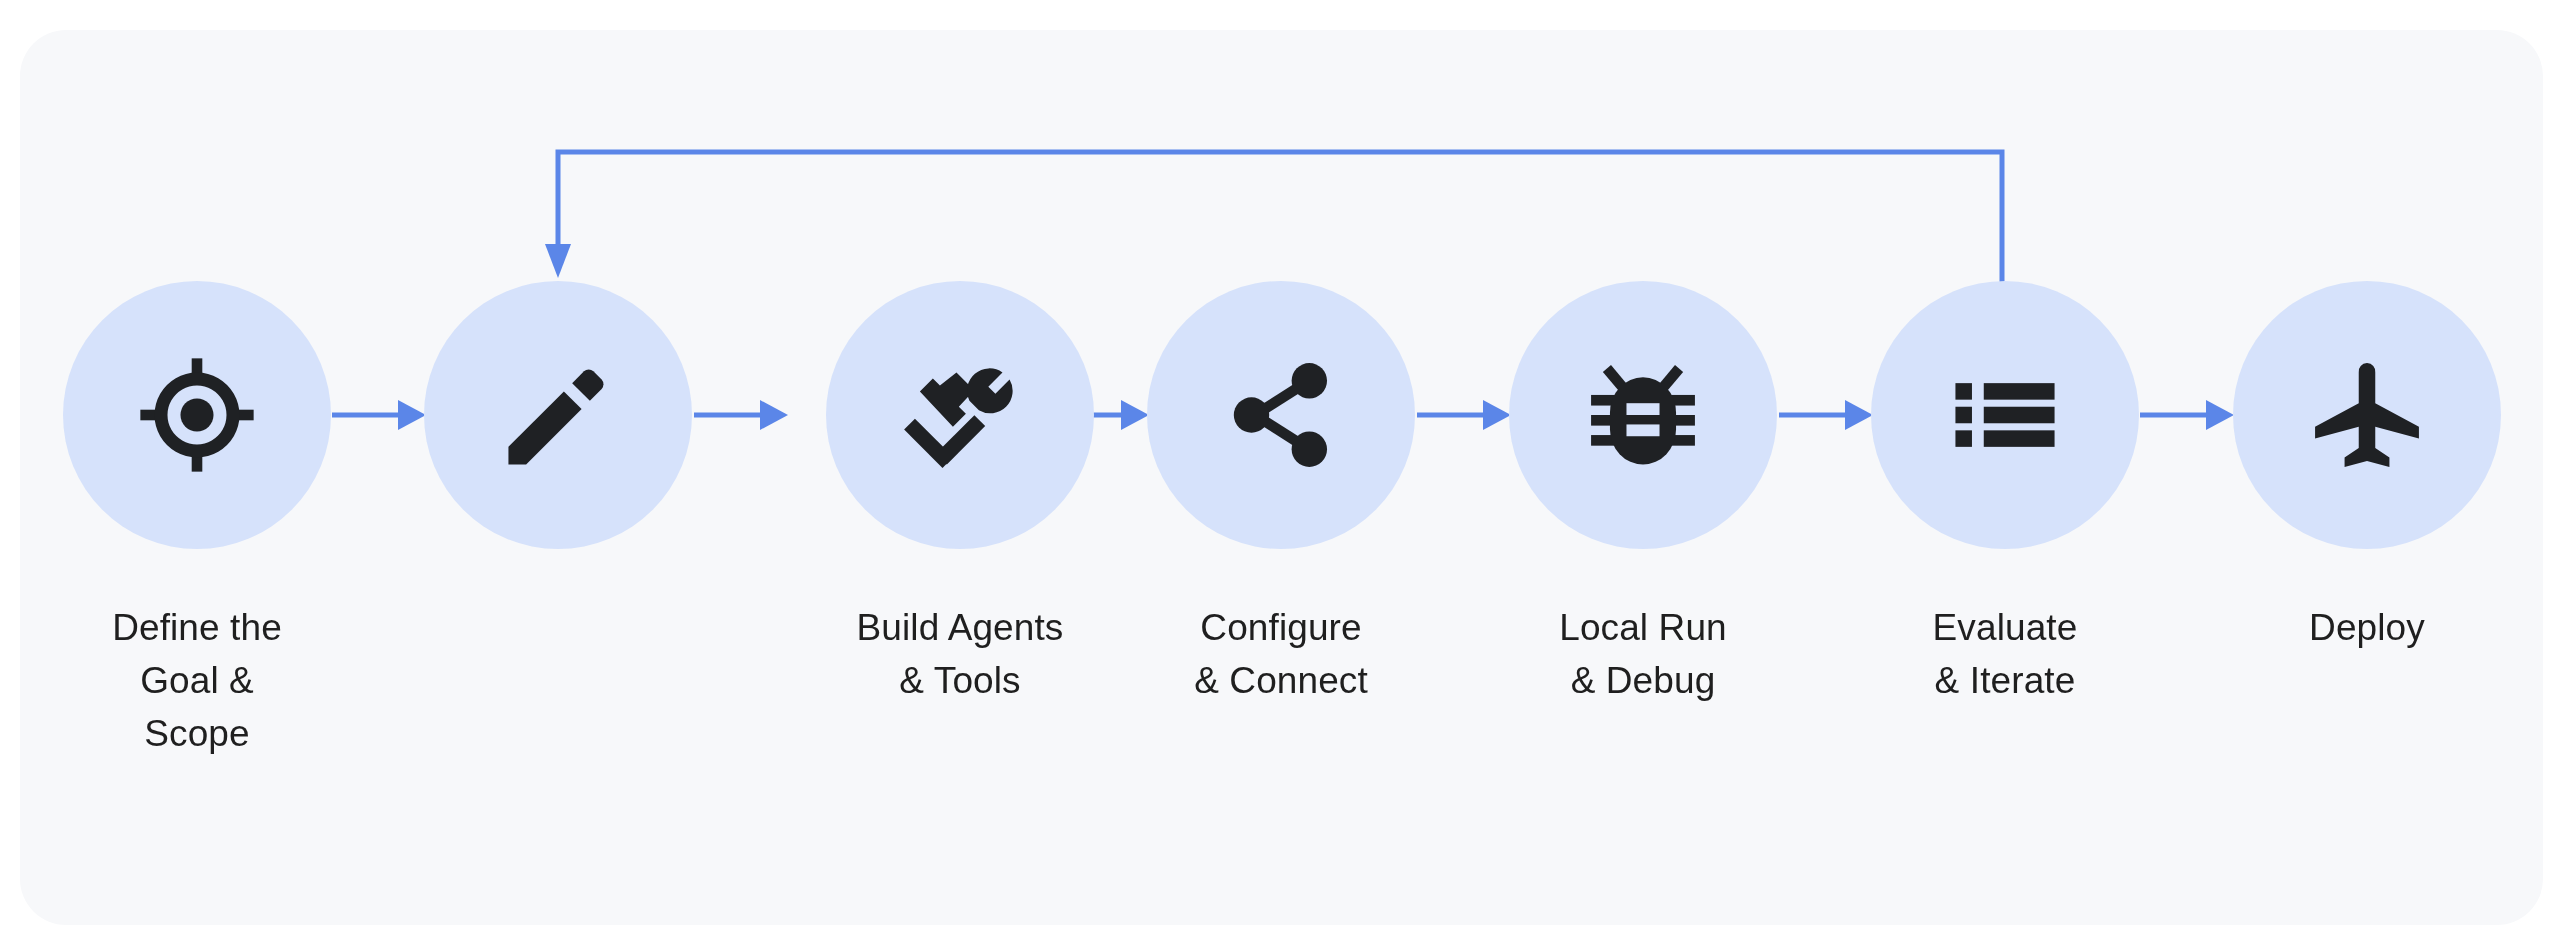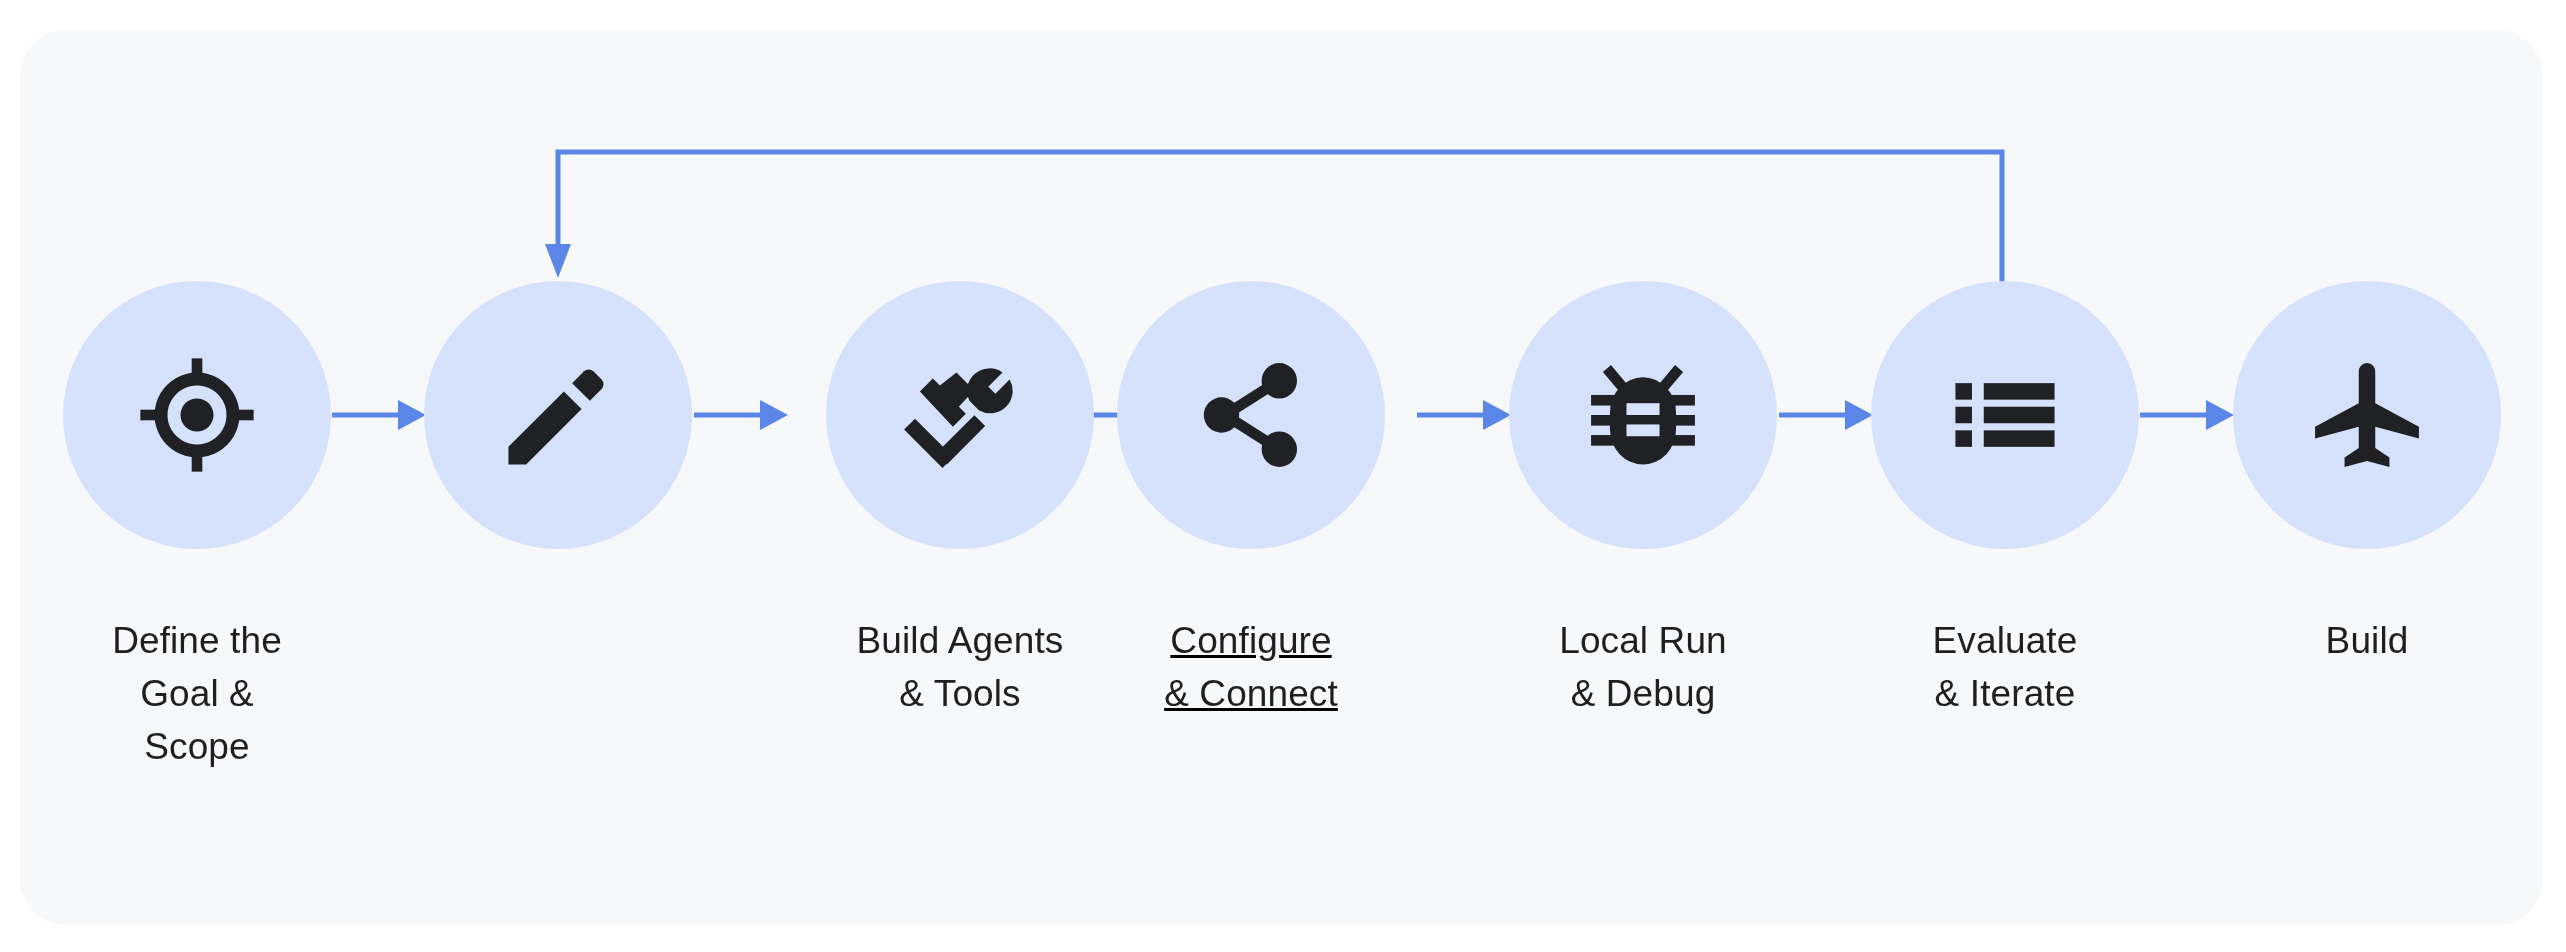--- a/index.html
+++ b/index.html
@@ -59,21 +59,21 @@
 
   .step-icon {
     width: 118px;
     height: 118px;
     display: block;
   }
 
   .step-icon svg { display: block; width: 100%; height: 100%; }
 
   .step-label {
-    margin-top: 65px;
+    margin-top: 52px;
     font-family: "Liberation Sans", sans-serif;
     font-size: 37px;
     line-height: 53px;
     color: #1f1f1f;
     letter-spacing: 0.1px;
     white-space: pre-line;
     font-weight: 400;
   }
 </style>
 </head>
@@ -171,21 +171,21 @@
             <path d="M86,14 L74,26 L80,32 L92,20 A19,19 0 0 1 66,46 L58,38 A19,19 0 0 1 86,14 Z"></path>
             <rect x="17" y="51" width="13" height="46" transform="rotate(-45 23.5 74)"></rect>
           </g>
         </svg>
       </span>
     </div>
     <div class="step-label">Build Agents
 &amp; Tools</div>
   </div>
 
-  <div class="step-node" style="left:1117px;text-decoration:underline;">
+  <div class="step-node" style="left:1147px;">
     <div class="step-circle">
       <span class="step-icon">
         <svg viewBox="0 0 100 100" xmlns="http://www.w3.org/2000/svg">
           <g fill="#1f2124">
             <line x1="28" y1="50" x2="72" y2="22" stroke="#1f2124" stroke-width="9"></line>
             <line x1="28" y1="50" x2="72" y2="78" stroke="#1f2124" stroke-width="9"></line>
             <circle cx="25" cy="50" r="15"></circle>
             <circle cx="74" cy="21" r="15"></circle>
             <circle cx="74" cy="79" r="15"></circle>
           </g>
@@ -246,16 +246,16 @@
   <div class="step-node" style="left:2233px;">
     <div class="step-circle">
       <span class="step-icon">
         <svg viewBox="0 0 100 100" xmlns="http://www.w3.org/2000/svg">
           <g fill="#1f2124">
             <path d="M50,6 a7,7 0 0 1 7,8 v26 L94,60 v10 L57,60 v18 L69,86 v8 L50,89 L31,94 v-8 L43,78 V60 L6,70 V60 L43,40 V14 a7,7 0 0 1 7,-8 Z"></path>
           </g>
         </svg>
       </span>
     </div>
-    <div class="step-label">Build</div>
+    <div class="step-label">Deploy</div>
   </div>
 
 </div>
 
 </body></html>

